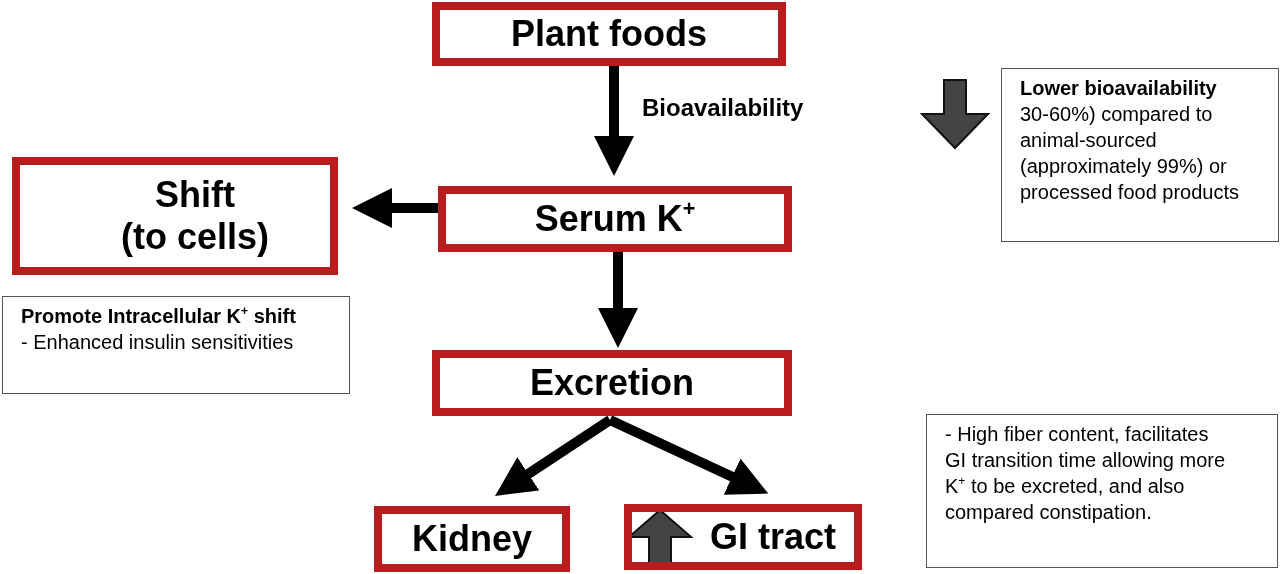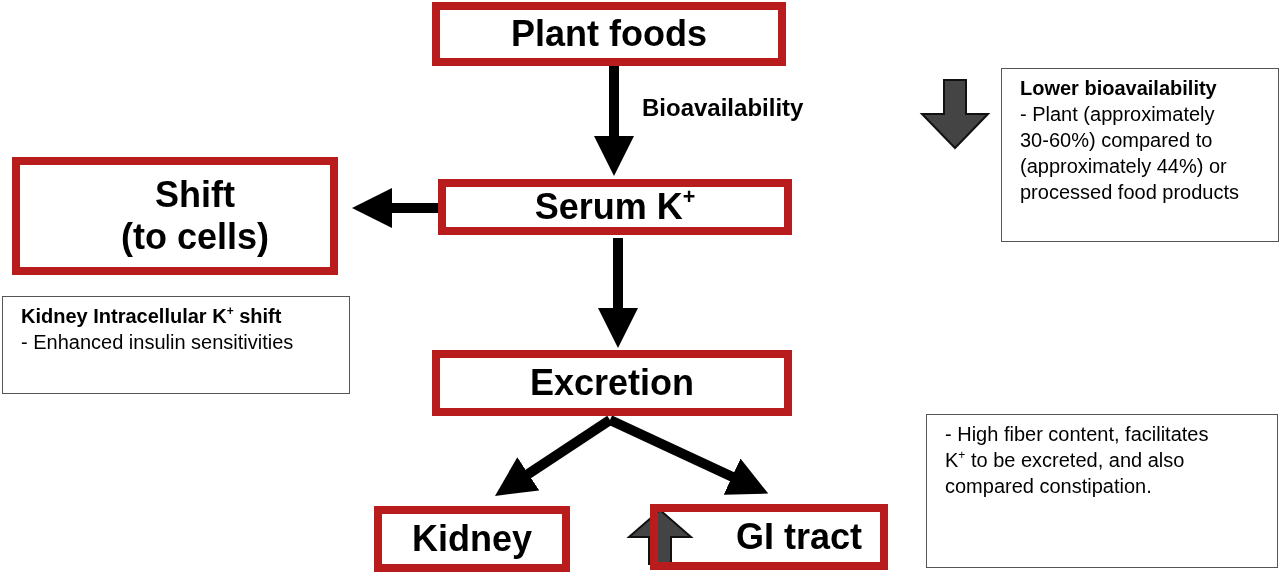--- a/index.html
+++ b/index.html
@@ -39,51 +39,52 @@
 </svg>
 
 <div class="node" style="left:432px; top:2px; width:354px; height:64px;">
   <span>Plant foods</span>
 </div>
 
 <div class="label" style="left:642px; top:94px;">
   <span>Bioavailability</span>
 </div>
 
-<div class="node" style="left:438px; top:179px; width:354px; height:56px;">
+<div class="node" style="left:438px; top:186px; width:354px; height:66px;">
   <span><span>Serum K</span><sup>+</sup></span>
 </div>
 
 <div class="node" style="left:12px; top:157px; width:326px; height:118px; flex-direction:column; line-height:42px;">
   <span style="margin-left:40px;">Shift</span>
   <span style="margin-left:40px;">(to cells)</span>
 </div>
 
 <div class="node" style="left:432px; top:350px; width:360px; height:66px;">
   <span>Excretion</span>
 </div>
 
 <div class="node" style="left:374px; top:506px; width:196px; height:66px;">
   <span>Kidney</span>
 </div>
 
-<div class="node" style="left:624px; top:504px; width:238px; height:66px; background:transparent;margin-left:26px;">
+<div class="node" style="left:624px; top:504px; width:238px; height:66px; background:transparent;">
   <span style="margin-left:60px;">GI tract</span>
 </div>
 
 <div class="note" style="left:1001px; top:68px; width:278px; height:174px;">
   <span class="line title">Lower bioavailability</span>
-  <span class="line">- Plant (approximately</span>
   <span class="line">30-60%) compared to</span>
-  <span class="line">(approximately 44%) or</span>
+  <span class="line">animal-sourced</span>
+  <span class="line">(approximately 99%) or</span>
   <span class="line">processed food products</span>
 </div>
 
 <div class="note" style="left:2px; top:296px; width:348px; height:98px;">
-  <span class="line title"><span>Kidney Intracellular K</span><sup>+</sup><span> shift</span></span>
+  <span class="line title"><span>Promote Intracellular K</span><sup>+</sup><span> shift</span></span>
   <span class="line">- Enhanced insulin sensitivities</span>
 </div>
 
 <div class="note" style="left:926px; top:414px; width:352px; height:154px;">
   <span class="line">- High fiber content, facilitates</span>
+  <span class="line">GI transition time allowing more</span>
   <span class="line"><span>K</span><sup>+</sup><span> to be excreted, and also</span></span>
   <span class="line">compared constipation.</span>
 </div>
 
 </body></html>

